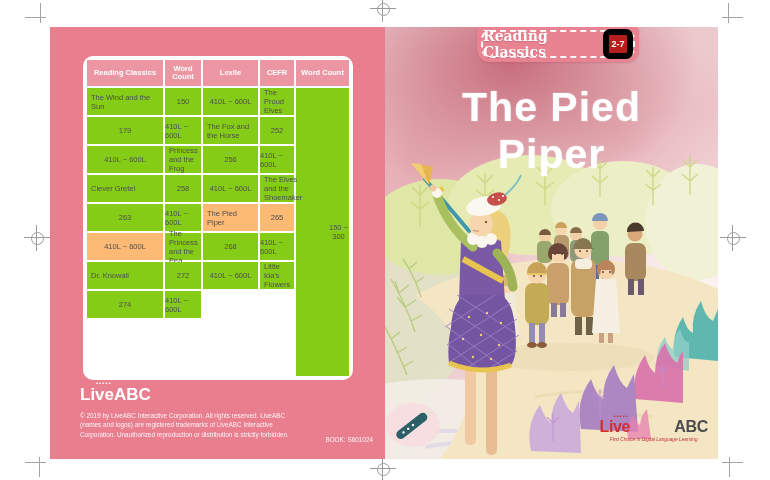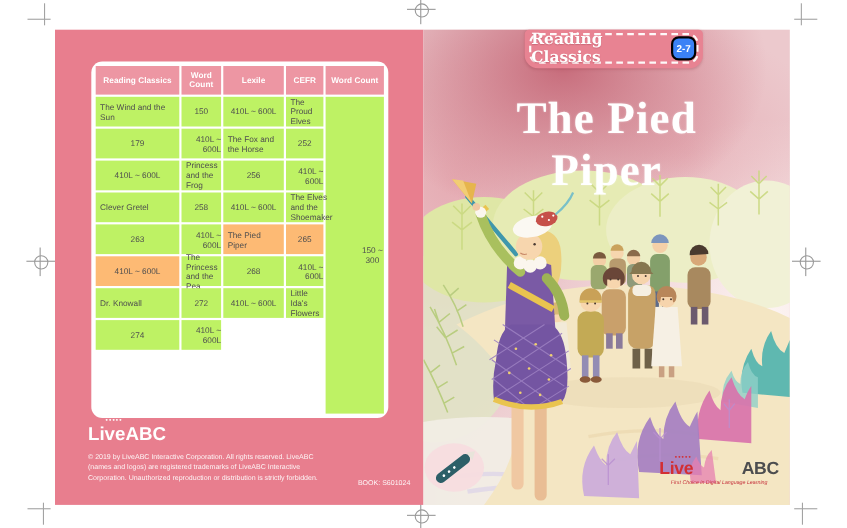--- a/index.html
+++ b/index.html
@@ -37,25 +37,25 @@
     display:grid;
     grid-template-columns:76px 36px 55px 34px 53px;
     grid-template-rows:26px repeat(10,27px);
     gap:2px;background:#fff;width:262px;
   }
   .th{
     background:#ed96a3;color:#fff;font-weight:bold;font-size:7.5px;line-height:8.5px;
     display:flex;align-items:center;justify-content:center;text-align:center;
   }
   .td{
-    background:#bef264;color:#4f4f4f;font-size:7.5px;line-height:9px;
+    background:#84cc16;color:#4f4f4f;font-size:7.5px;line-height:9px;
     display:flex;align-items:center;
   }
   .td.name{padding:0 4px;}
-  .td.num{justify-content:center;text-align:right;}
+  .td.num{justify-content:center;text-align:left;}
   .td.merged{justify-content:center;text-align:center;}
   .td.hl{background:#fdba74;}
   .cefr-cell{grid-column:4;grid-row:2 / span 10;}
   .wcr-cell{grid-column:5;grid-row:2 / span 10;padding-left:32px;}
 
   
   .bc-logo{position:absolute;left:30px;top:358px;color:#fff;font-weight:bold;font-size:17px;letter-spacing:0;}
   .bc-logo .dots{position:absolute;left:16px;top:-5px;font-size:6px;letter-spacing:1px;color:#fff;}
   .legal{
     position:absolute;left:30px;top:384px;width:220px;
@@ -74,29 +74,29 @@
   .badge .dash{
     position:absolute;left:4px;right:4px;top:3px;bottom:4px;
     border:2px dashed rgba(255,255,255,0.95);border-radius:9px;
     display:flex;align-items:center;justify-content:center;gap:7px;
   }
   .badge .lbl{
     font-family:"DejaVu Serif",serif;font-weight:bold;color:#fff;font-size:14px;
     text-shadow:0 1px 1px rgba(160,70,85,0.4);
   }
   .badge .chip{
-    width:21px;height:18px;background:#3b82f6;border:2px solid #000000;border-radius:7px;
+    width:21px;height:18px;background:#b91c1c;border:6px solid #000000;border-radius:7px;
     display:flex;align-items:center;justify-content:center;
     color:#fff;font-weight:bold;font-size:9px;font-family:"Liberation Sans",sans-serif;
   }
 
   
   .title{
     position:absolute;left:0;top:57px;width:100%;text-align:center;
-    font-family:Liberation Serif, serif;font-weight:bold;color:#fff;
+    font-family:Liberation Sans, sans-serif;font-weight:bold;color:#fff;
     font-size:41px;line-height:47px;letter-spacing:1px;
     text-shadow:0 0 2px rgba(255,255,255,0.45);
   }
 
   
   .illus{position:absolute;left:0;top:0;width:333px;height:432px;}
 
   
   .fc-logo{position:absolute;right:10px;top:391px;text-align:center;}
   .fc-logo .brand{font-size:16px;font-weight:bold;letter-spacing:-0.3px;position:relative;display:inline-block;}

